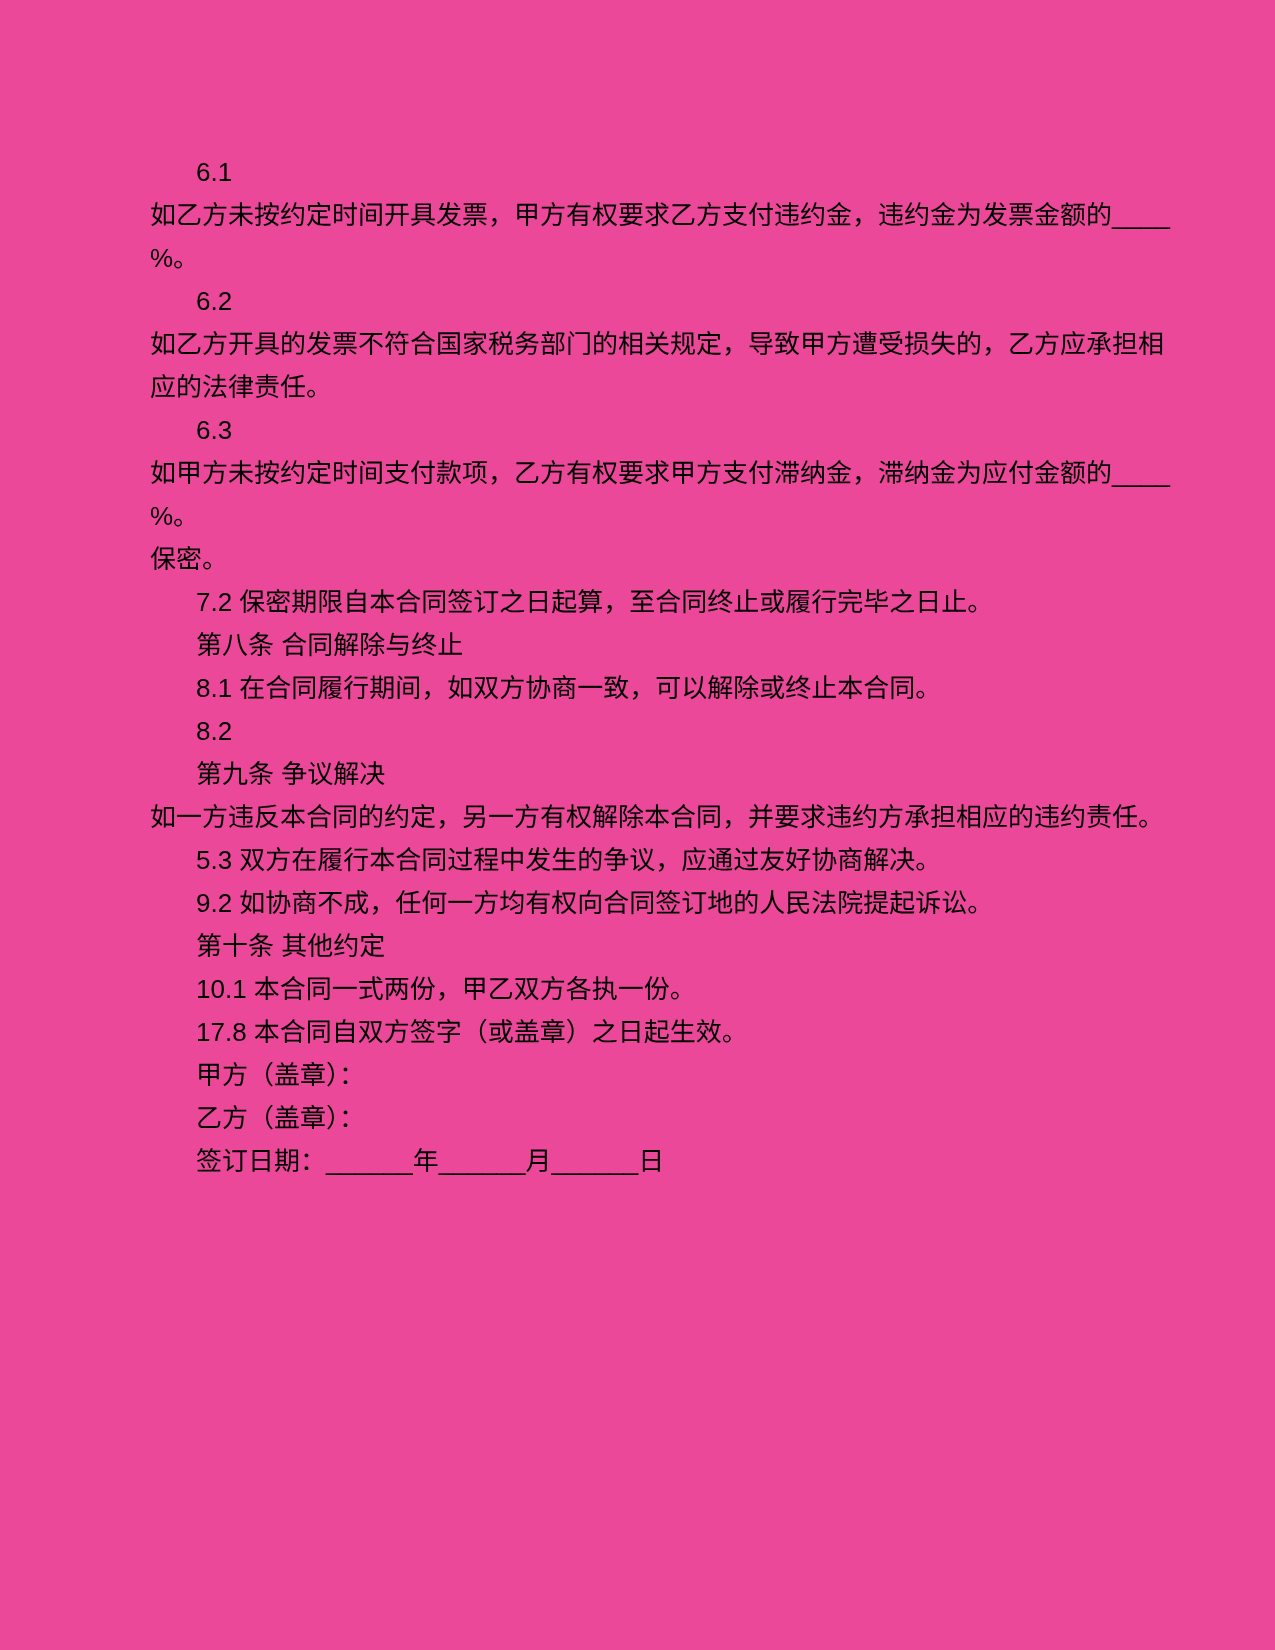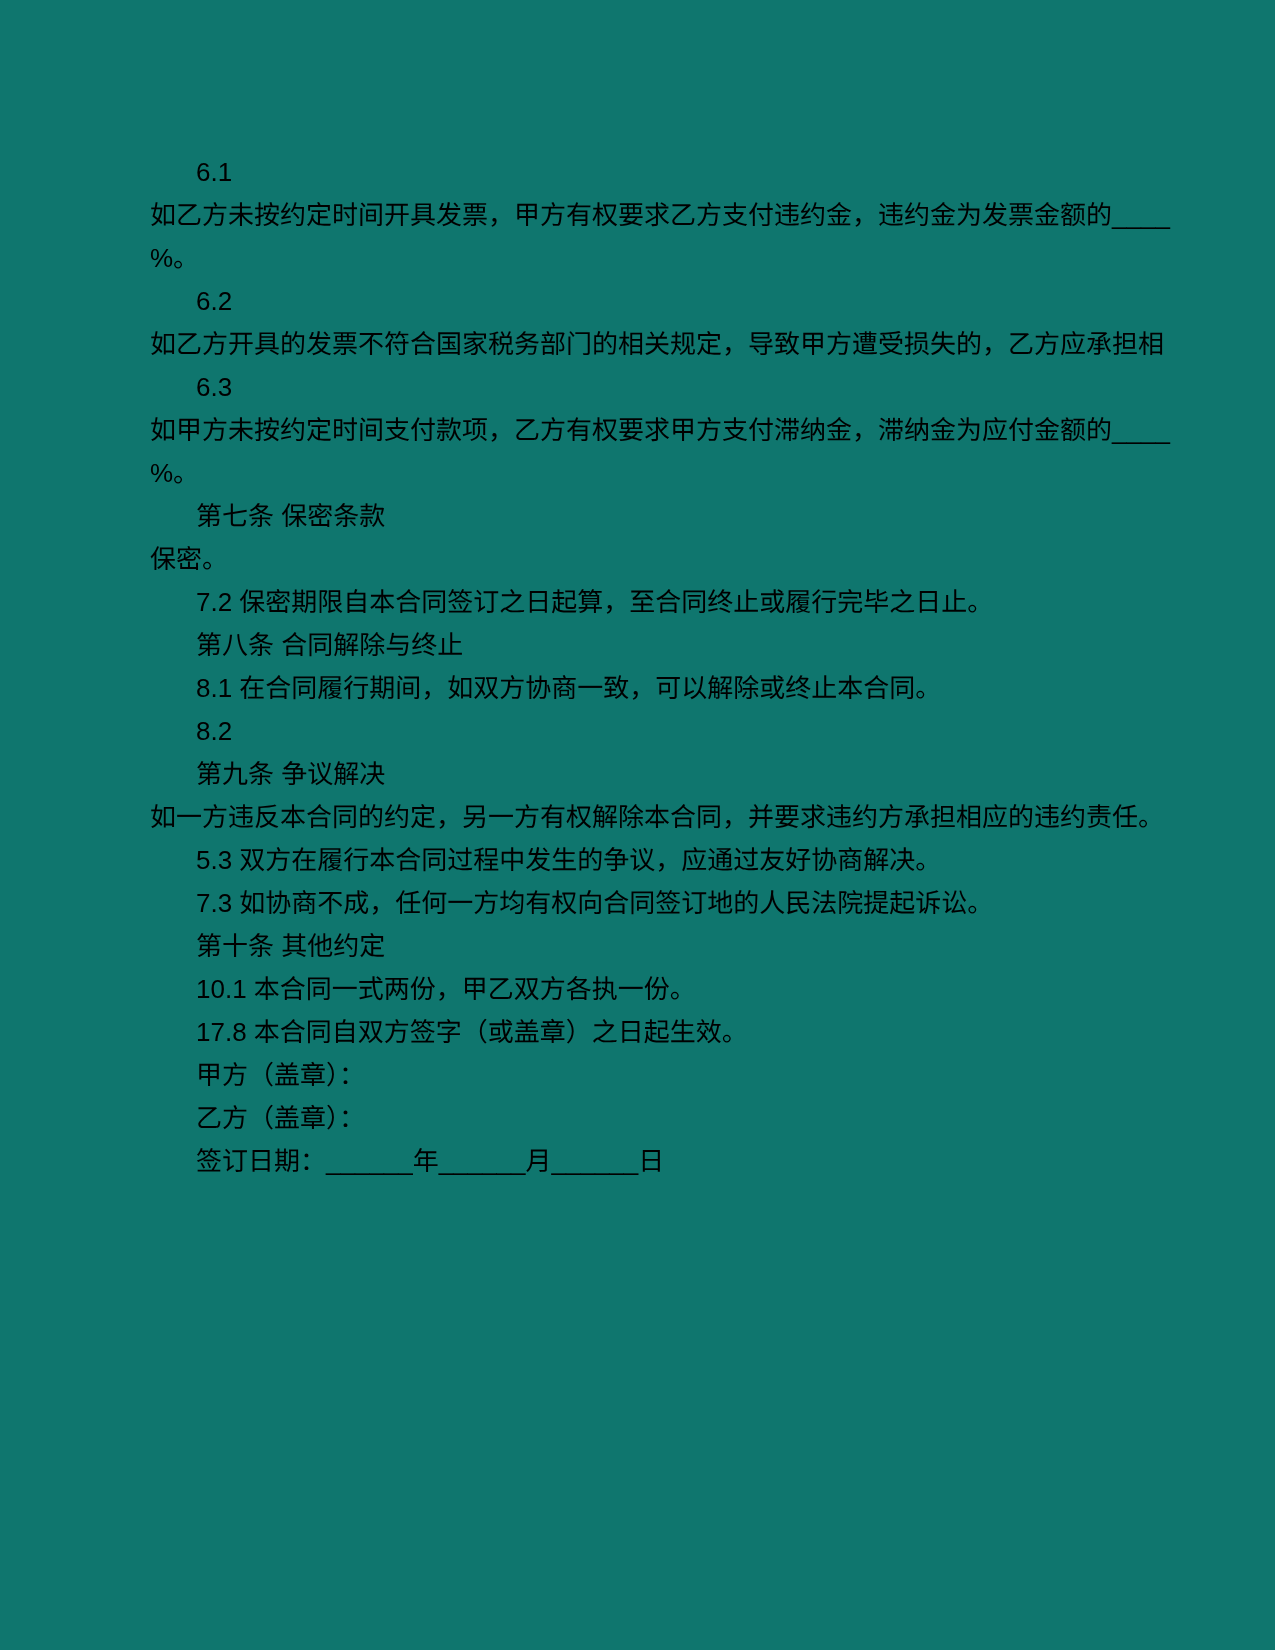--- a/index.html
+++ b/index.html
@@ -4,21 +4,21 @@
 <style>
   html, body {
     margin: 0;
     padding: 0;
     background: #ffffff;
   }
   .page {
     position: relative;
     width: 1275px;
     height: 1650px;
-    background: #0f766e;
+    background: #ec4899;
     box-sizing: border-box;
     padding: 151px 140px 0 150px;
     overflow: hidden;
   }
   .doc-line {
     margin: 0;
     padding: 0;
     font-family: "Liberation Sans", "DejaVu Sans", sans-serif;
     font-size: 26px;
     line-height: 43px;
@@ -33,33 +33,33 @@
 </head>
 <body>
 
 <div class="page">
   <div id="contract-body">
       <p class="doc-line indent">6.1</p>
       <p class="doc-line">如乙方未按约定时间开具发票，甲方有权要求乙方支付违约金，违约金为发票金额的____</p>
       <p class="doc-line">%。</p>
       <p class="doc-line indent">6.2</p>
       <p class="doc-line">如乙方开具的发票不符合国家税务部门的相关规定，导致甲方遭受损失的，乙方应承担相</p>
+      <p class="doc-line">应的法律责任。</p>
       <p class="doc-line indent">6.3</p>
       <p class="doc-line">如甲方未按约定时间支付款项，乙方有权要求甲方支付滞纳金，滞纳金为应付金额的____</p>
       <p class="doc-line">%。</p>
-      <p class="doc-line indent">第七条 保密条款</p>
       <p class="doc-line">保密。</p>
       <p class="doc-line indent">7.2 保密期限自本合同签订之日起算，至合同终止或履行完毕之日止。</p>
       <p class="doc-line indent">第八条 合同解除与终止</p>
       <p class="doc-line indent">8.1 在合同履行期间，如双方协商一致，可以解除或终止本合同。</p>
       <p class="doc-line indent">8.2</p>
       <p class="doc-line indent">第九条 争议解决</p>
       <p class="doc-line">如一方违反本合同的约定，另一方有权解除本合同，并要求违约方承担相应的违约责任。</p>
       <p class="doc-line indent">5.3 双方在履行本合同过程中发生的争议，应通过友好协商解决。</p>
-      <p class="doc-line indent">7.3 如协商不成，任何一方均有权向合同签订地的人民法院提起诉讼。</p>
+      <p class="doc-line indent">9.2 如协商不成，任何一方均有权向合同签订地的人民法院提起诉讼。</p>
       <p class="doc-line indent">第十条 其他约定</p>
       <p class="doc-line indent">10.1 本合同一式两份，甲乙双方各执一份。</p>
       <p class="doc-line indent">17.8 本合同自双方签字（或盖章）之日起生效。</p>
       <p class="doc-line indent">甲方（盖章）：</p>
       <p class="doc-line indent">乙方（盖章）：</p>
       <p class="doc-line indent">签订日期：______年______月______日</p>
     </div>
 </div>
 
 </body></html>

